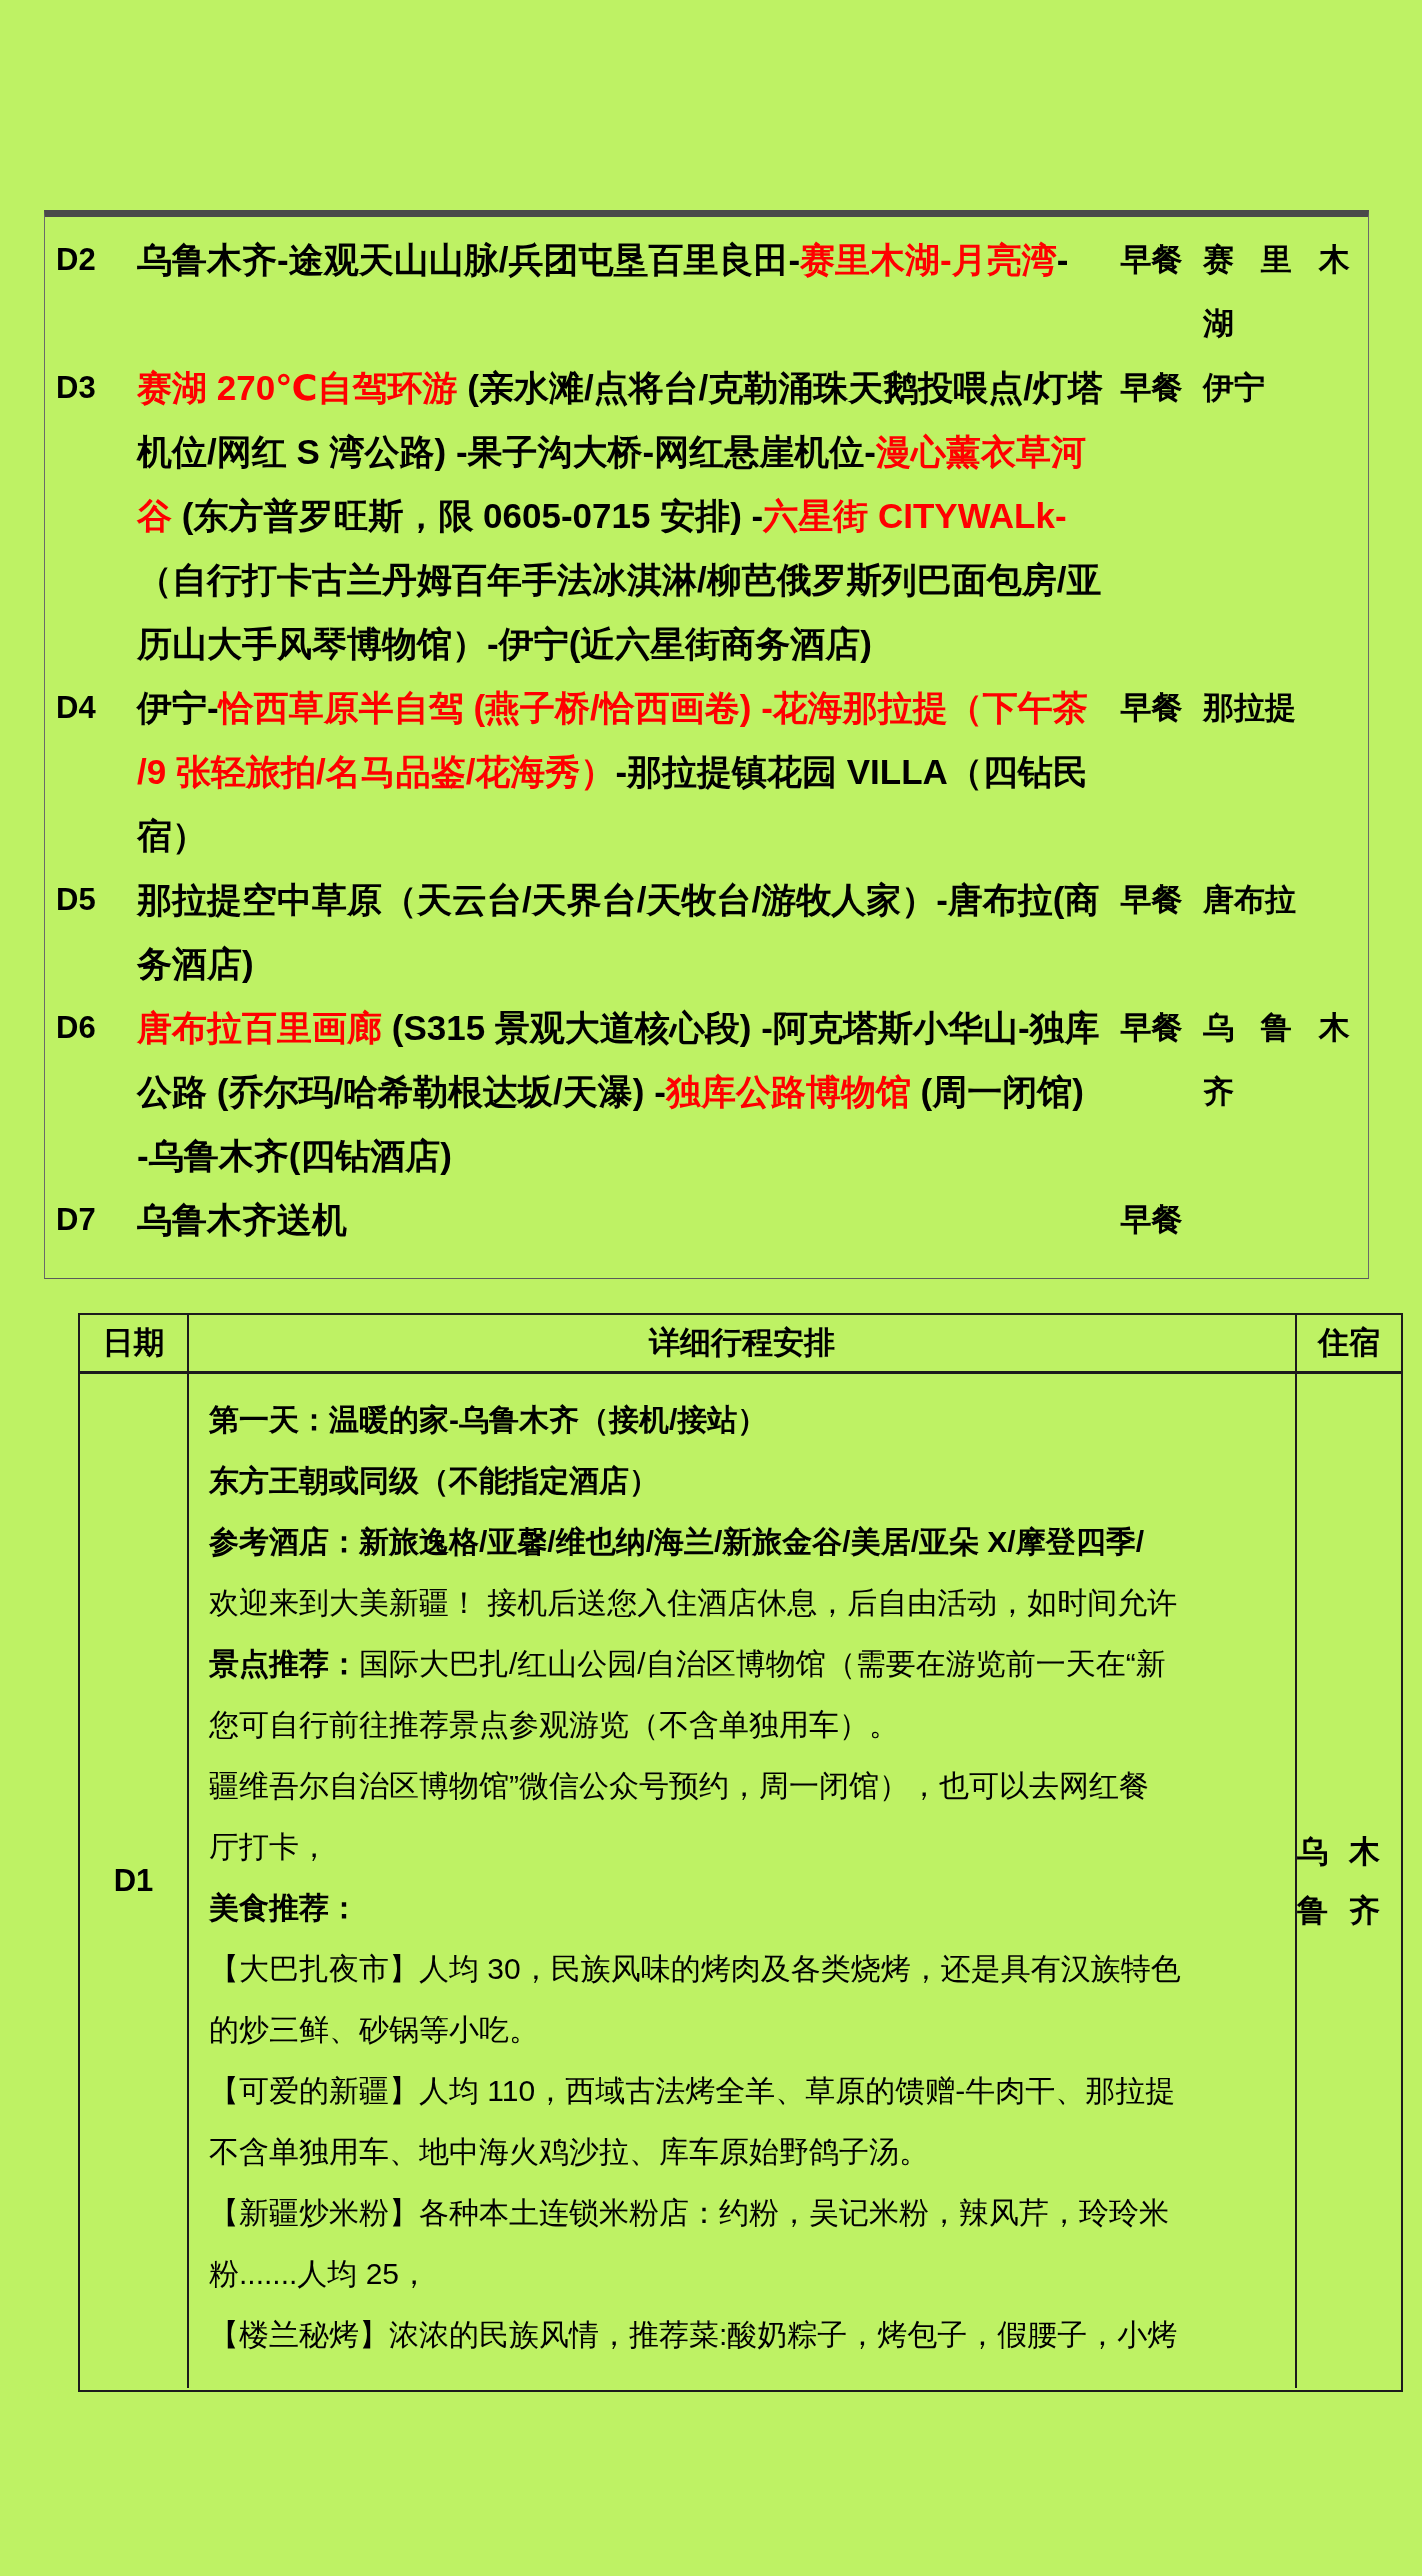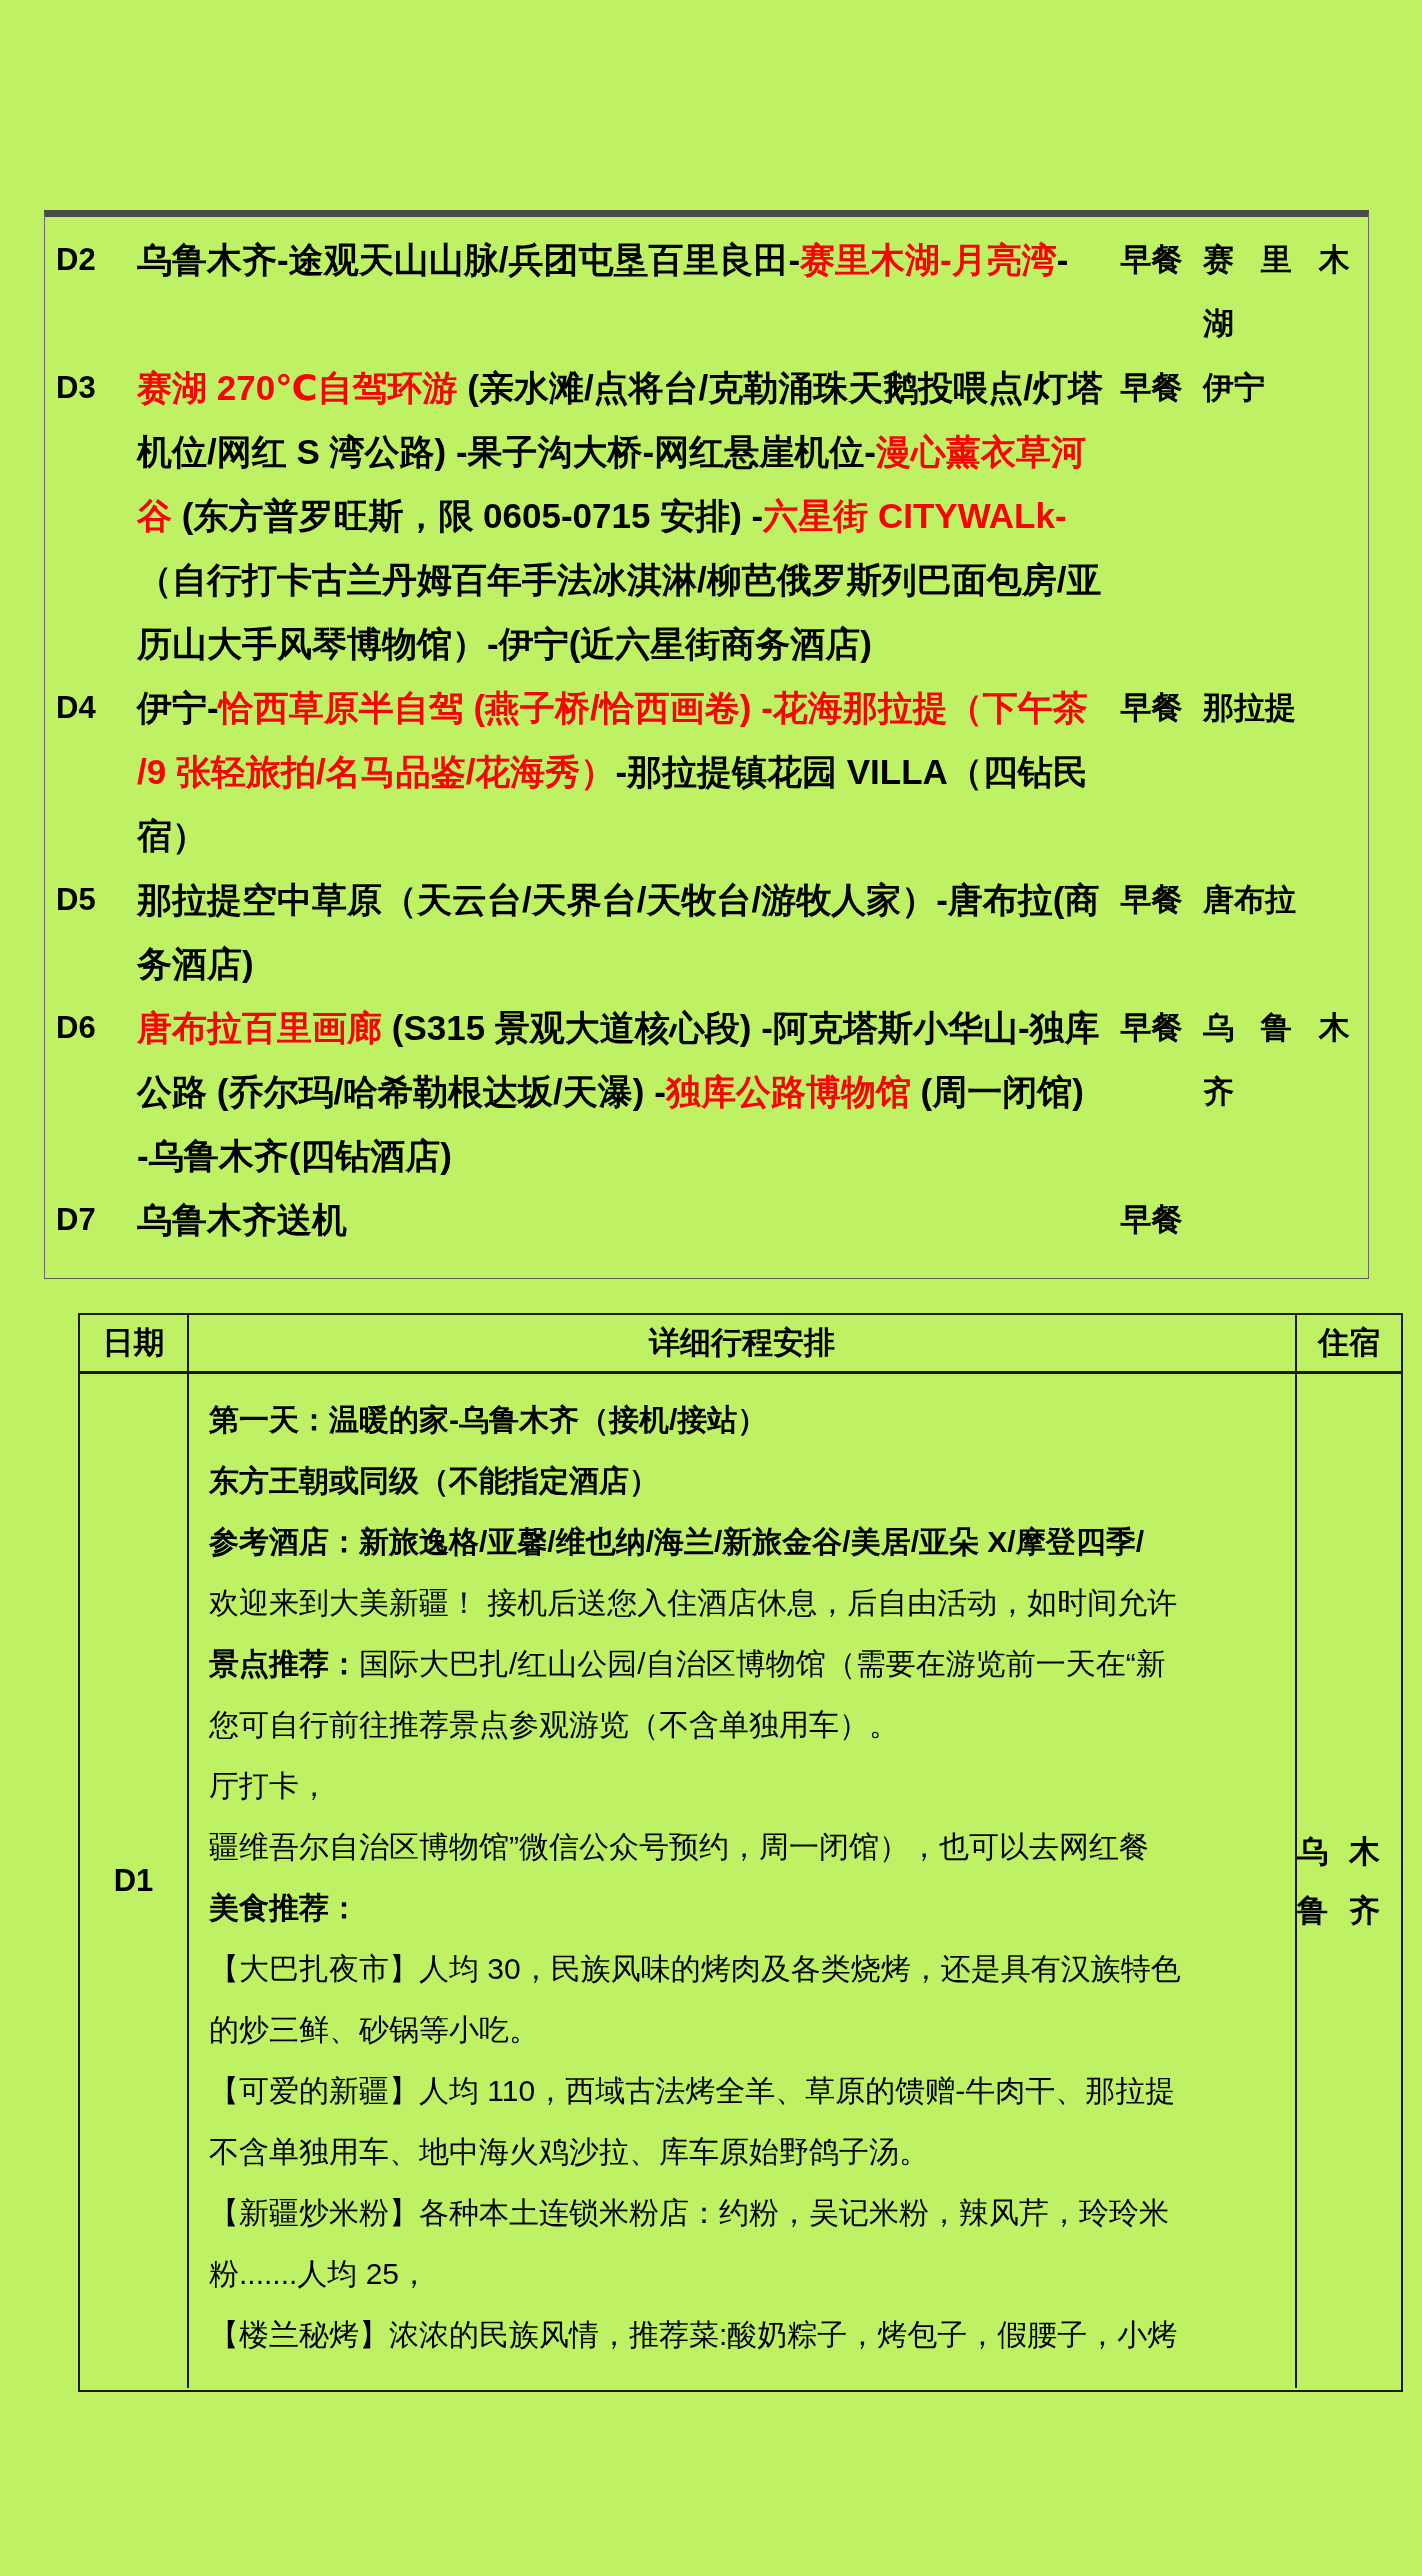--- a/index.html
+++ b/index.html
@@ -184,22 +184,22 @@
     </div>
     <div class="t2-body">
       <div class="t2-daycell">D1</div>
       <div class="t2-content">
           <div class="t2-line"><span class="b">第一天：温暖的家-乌鲁木齐（接机/接站）</span></div>
           <div class="t2-line"><span class="b">东方王朝或同级（不能指定酒店）</span></div>
           <div class="t2-line"><span class="b">参考酒店：新旅逸格/亚馨/维也纳/海兰/新旅金谷/美居/亚朵 X/摩登四季/</span></div>
           <div class="t2-line"><span>欢迎来到大美新疆！ 接机后送您入住酒店休息，后自由活动，如时间允许</span></div>
           <div class="t2-line"><span class="b">景点推荐：</span><span>国际大巴扎/红山公园/自治区博物馆（需要在游览前一天在“新</span></div>
           <div class="t2-line"><span>您可自行前往推荐景点参观游览（不含单独用车）。</span></div>
+          <div class="t2-line"><span>疆维吾尔自治区博物馆”微信公众号预约，周一闭馆），也可以去网红餐</span></div>
           <div class="t2-line"><span>厅打卡，</span></div>
-          <div class="t2-line"><span>疆维吾尔自治区博物馆”微信公众号预约，周一闭馆），也可以去网红餐</span></div>
           <div class="t2-line"><span class="b">美食推荐：</span></div>
           <div class="t2-line"><span>【大巴扎夜市】人均 30，民族风味的烤肉及各类烧烤，还是具有汉族特色</span></div>
           <div class="t2-line"><span>的炒三鲜、砂锅等小吃。</span></div>
           <div class="t2-line"><span>【可爱的新疆】人均 110，西域古法烤全羊、草原的馈赠-牛肉干、那拉提</span></div>
           <div class="t2-line"><span>不含单独用车、地中海火鸡沙拉、库车原始野鸽子汤。</span></div>
           <div class="t2-line"><span>【新疆炒米粉】各种本土连锁米粉店：约粉，吴记米粉，辣风芹，玲玲米</span></div>
           <div class="t2-line"><span>粉.......人均 25，</span></div>
           <div class="t2-line"><span>【楼兰秘烤】浓浓的民族风情，推荐菜:酸奶粽子，烤包子，假腰子，小烤</span></div>
         </div>
       <div class="t2-staycell">

